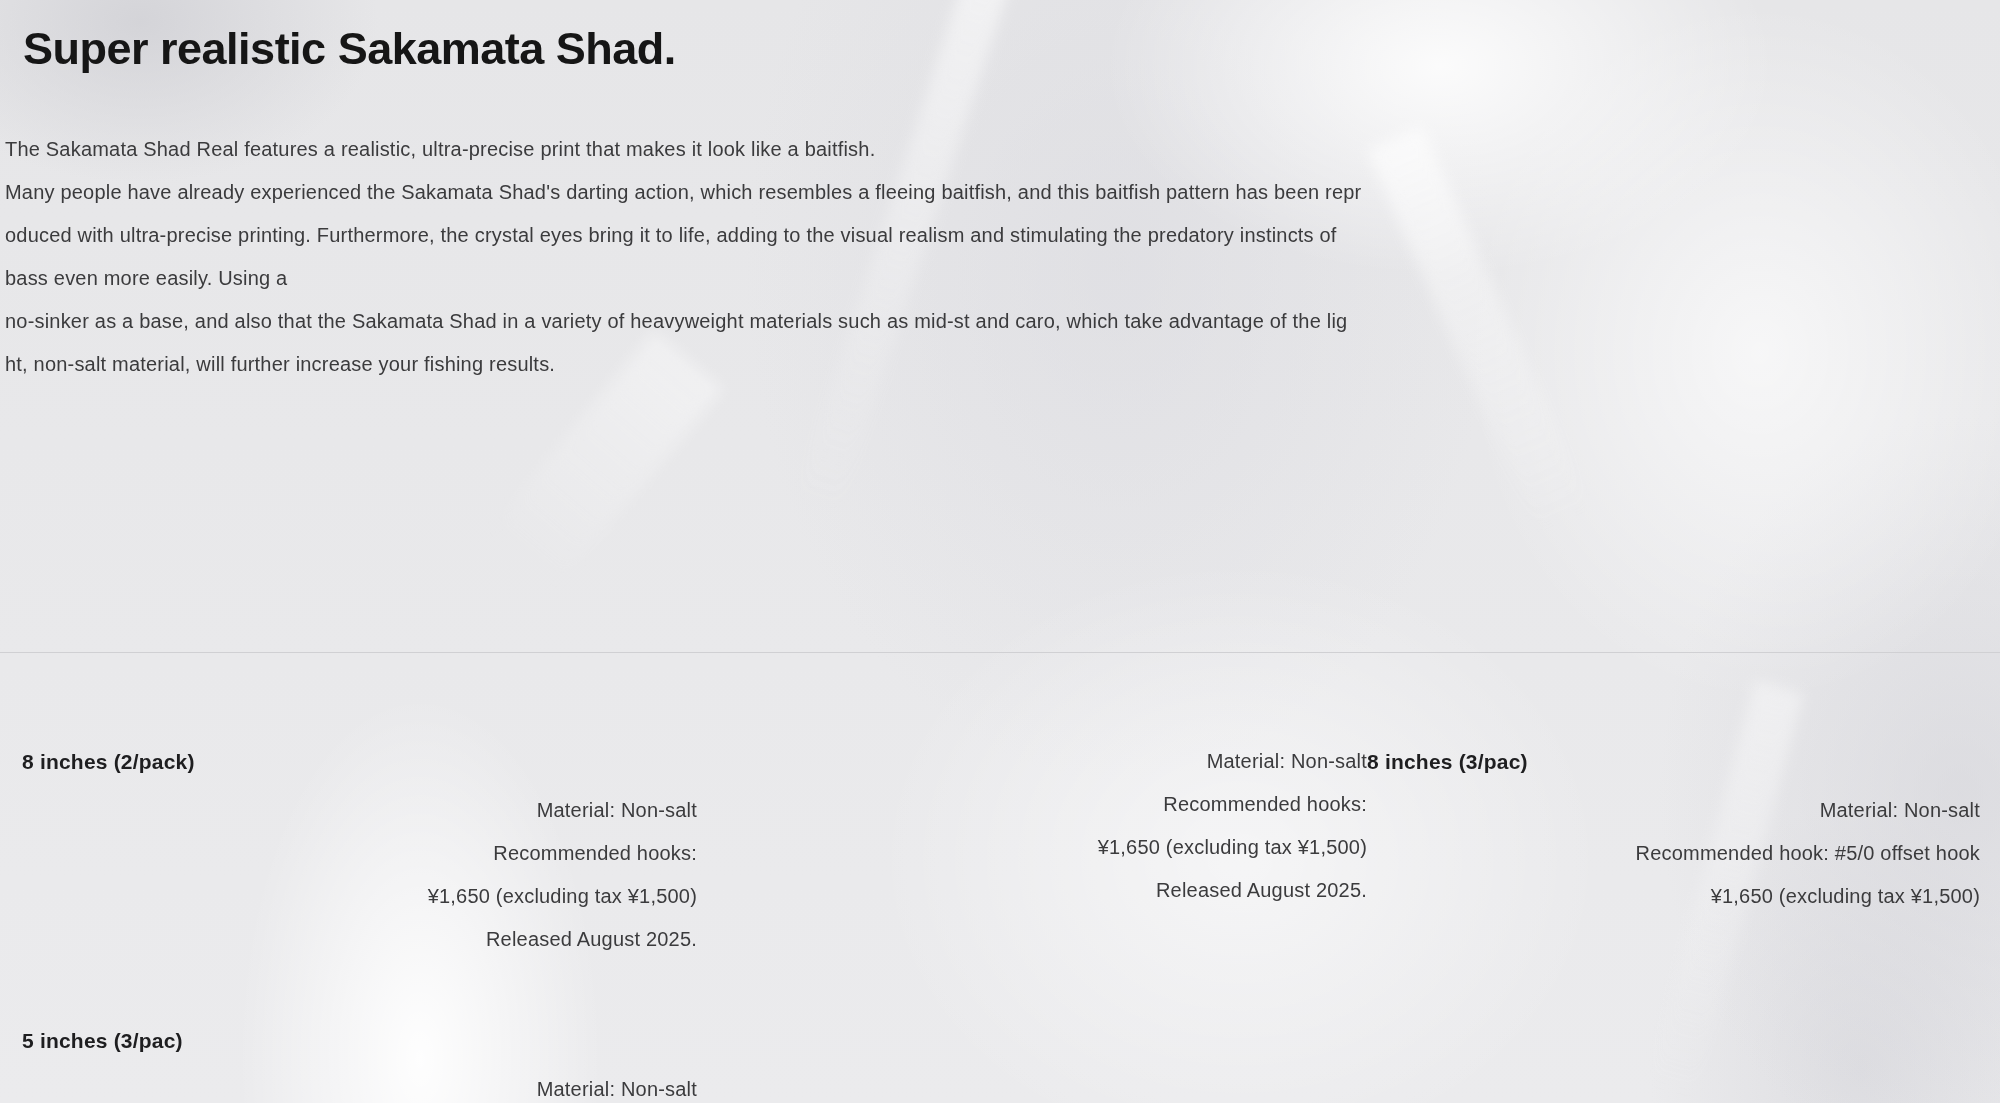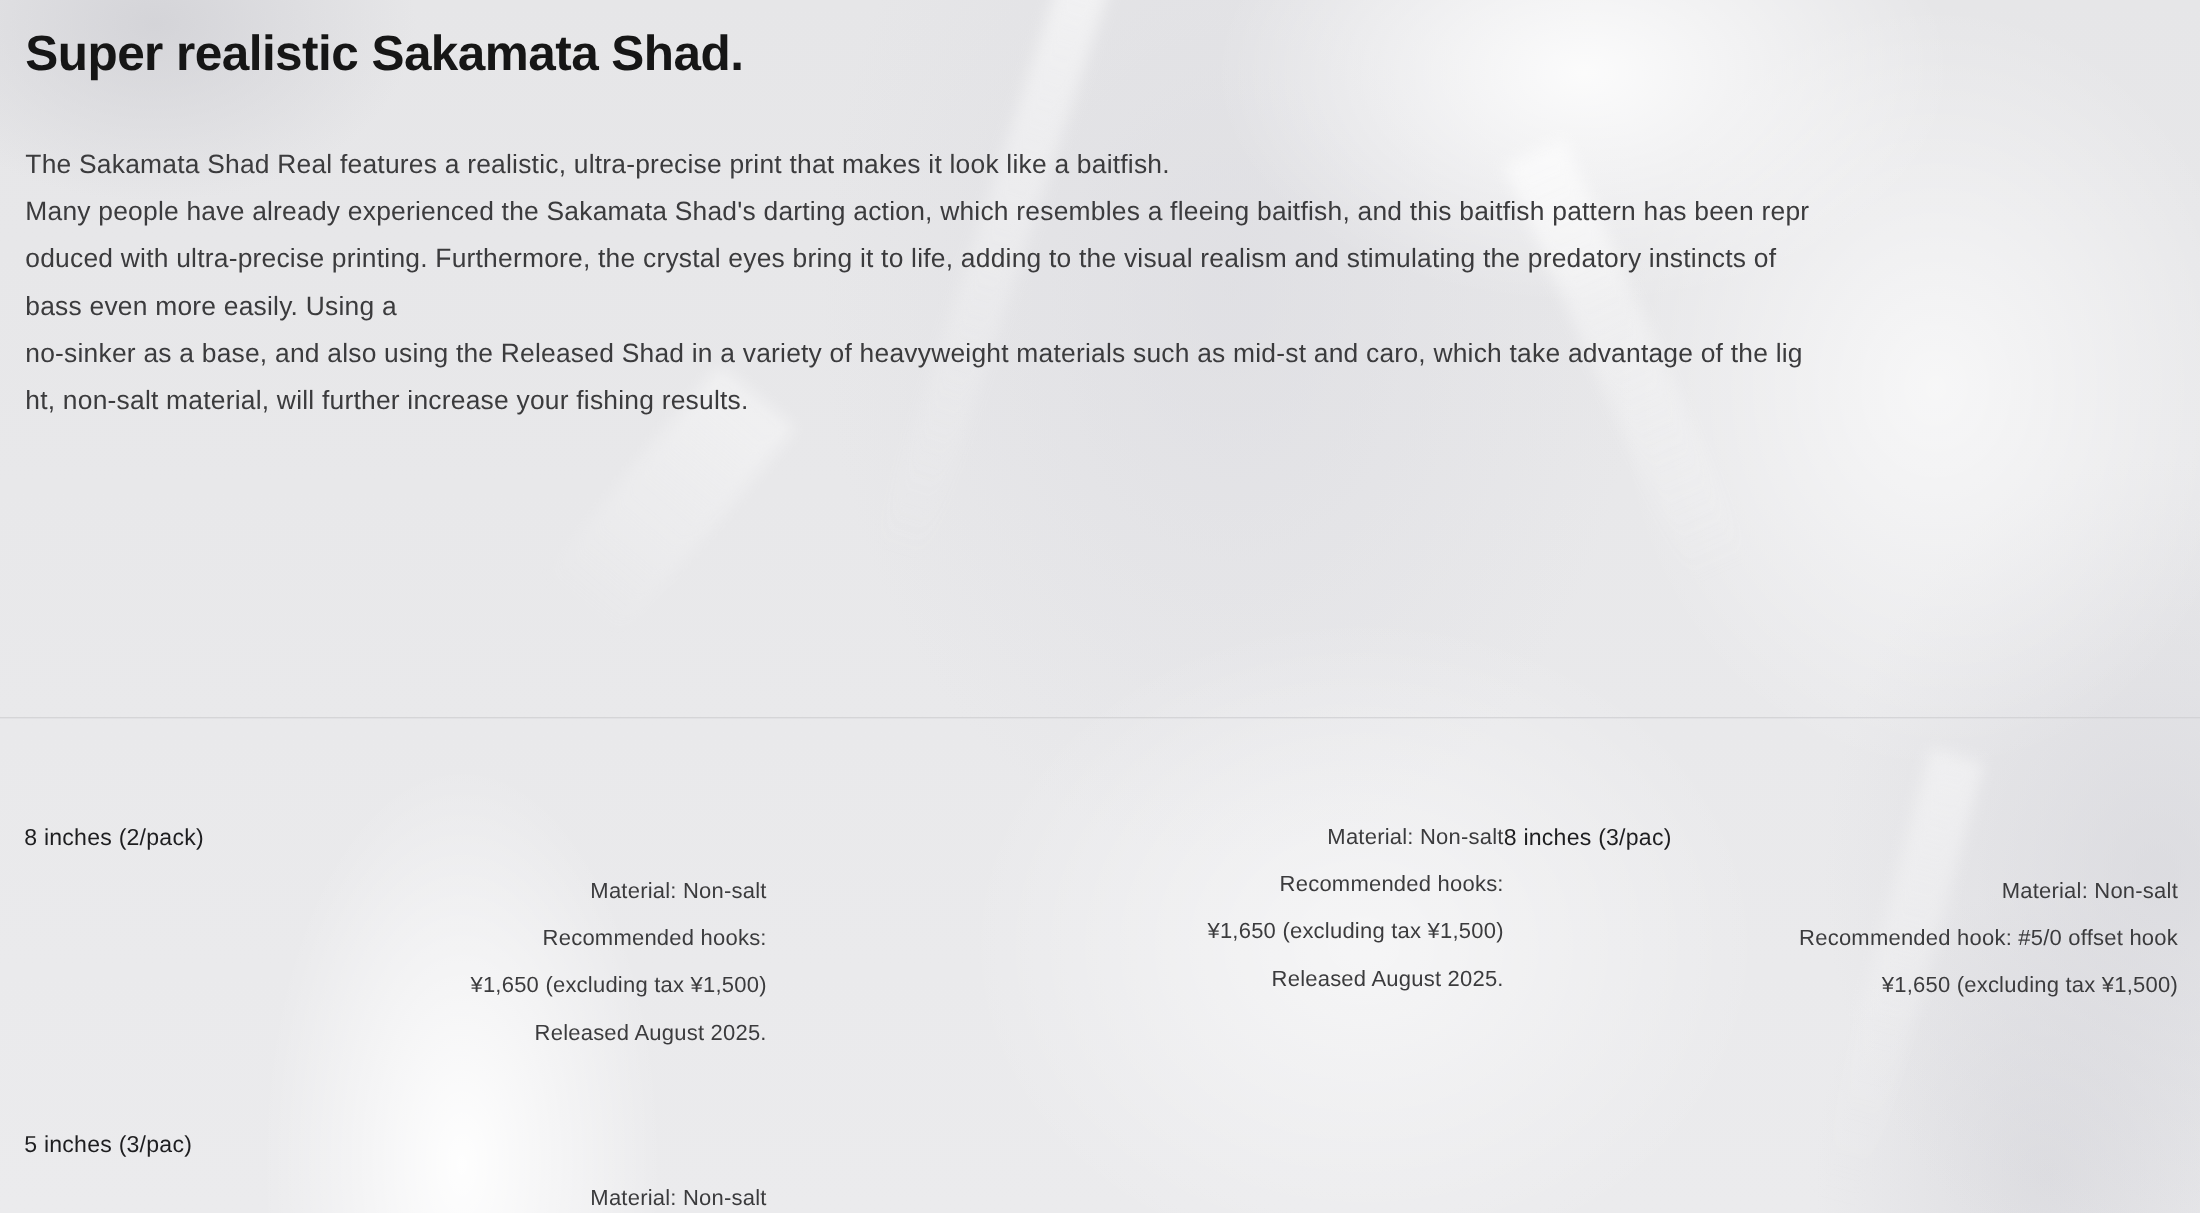--- a/index.html
+++ b/index.html
@@ -45,22 +45,22 @@
     margin: 0;
     padding: 22px 20px 0 23px;
     font-size: 45px;
     line-height: 54px;
     font-weight: 700;
     letter-spacing: -0.5px;
     color: #161616;
   }
   .desc {
     margin-top: 52px;
-    padding: 0 20px 0 23px;
-    font-size: 24px;
+    padding: 0 20px 0 5px;
+    font-size: 20px;
     line-height: 43px;
     letter-spacing: 0.2px;
     color: #3b3b3d;
   }
   .desc .line { white-space: nowrap; overflow: hidden; }
 
   .divider {
     margin-top: 266px;
     border: none;
     border-top: 1px solid #d0d0d3;
@@ -74,21 +74,21 @@
     row-gap: 58px;
     padding: 0 20px 0 22px;
     margin-top: 87px;
     font-size: 20px;
     line-height: 43px;
     letter-spacing: 0.2px;
     color: #3b3b3d;
   }
   .spec-size {
     font-size: 21px;
-    font-weight: 400;
+    font-weight: 700;
     color: #1e1e20;
     line-height: 43px;
     margin-bottom: 6px;
   }
   .spec-row { white-space: nowrap; text-align: right; }
 </style>
 </head>
 <body>
 
 <div class="page">
@@ -101,21 +101,21 @@
 
   <div class="content">
 
     <h1 class="title">Super realistic Sakamata Shad.</h1>
 
     <div class="desc">
       <div class="line">The Sakamata Shad Real features a realistic, ultra-precise print that makes it look like a baitfish.</div>
       <div class="line">Many people have already experienced the Sakamata Shad's darting action, which resembles a fleeing baitfish, and this baitfish pattern has been repr</div>
       <div class="line">oduced with ultra-precise printing. Furthermore, the crystal eyes bring it to life, adding to the visual realism and stimulating the predatory instincts of</div>
       <div class="line">bass even more easily. Using a</div>
-      <div class="line">no-sinker as a base, and also using the Released Shad in a variety of heavyweight materials such as mid-st and caro, which take advantage of the lig</div>
+      <div class="line">no-sinker as a base, and also that the Sakamata Shad in a variety of heavyweight materials such as mid-st and caro, which take advantage of the lig</div>
       <div class="line">ht, non-salt material, will further increase your fishing results.</div>
     </div>
 
     <hr class="divider">
 
     <div class="specs">
 
       <div class="spec-block">
         <div class="spec-size">8 inches (2/pack)</div>
         <div class="spec-row">Material: Non-salt</div>

